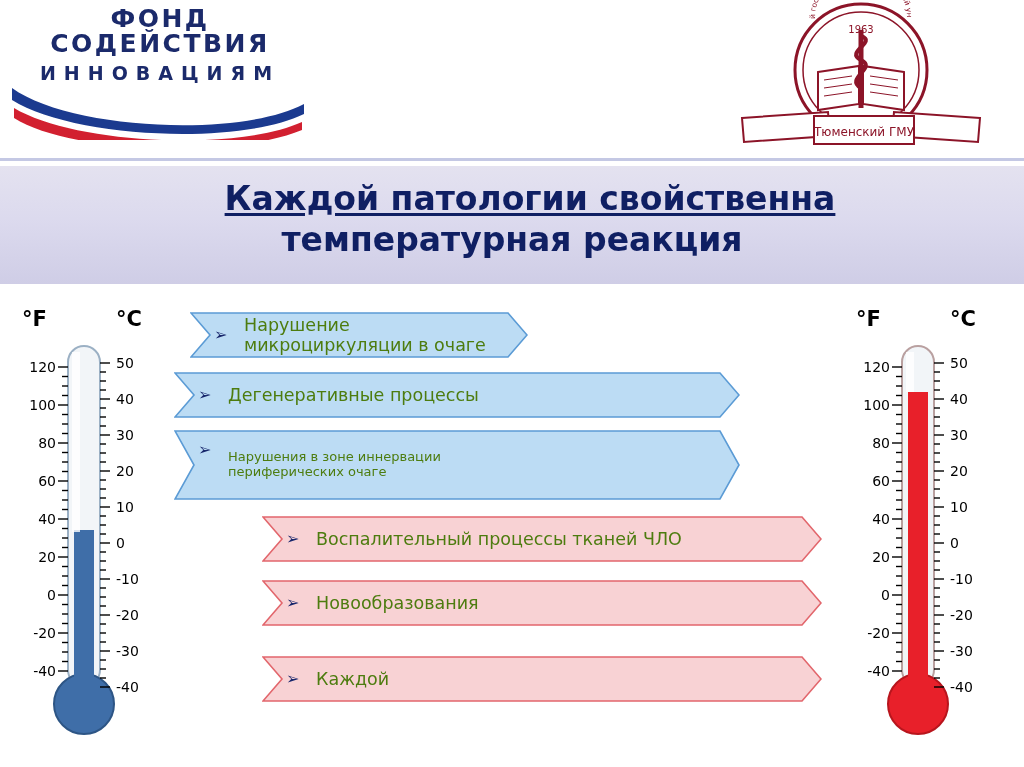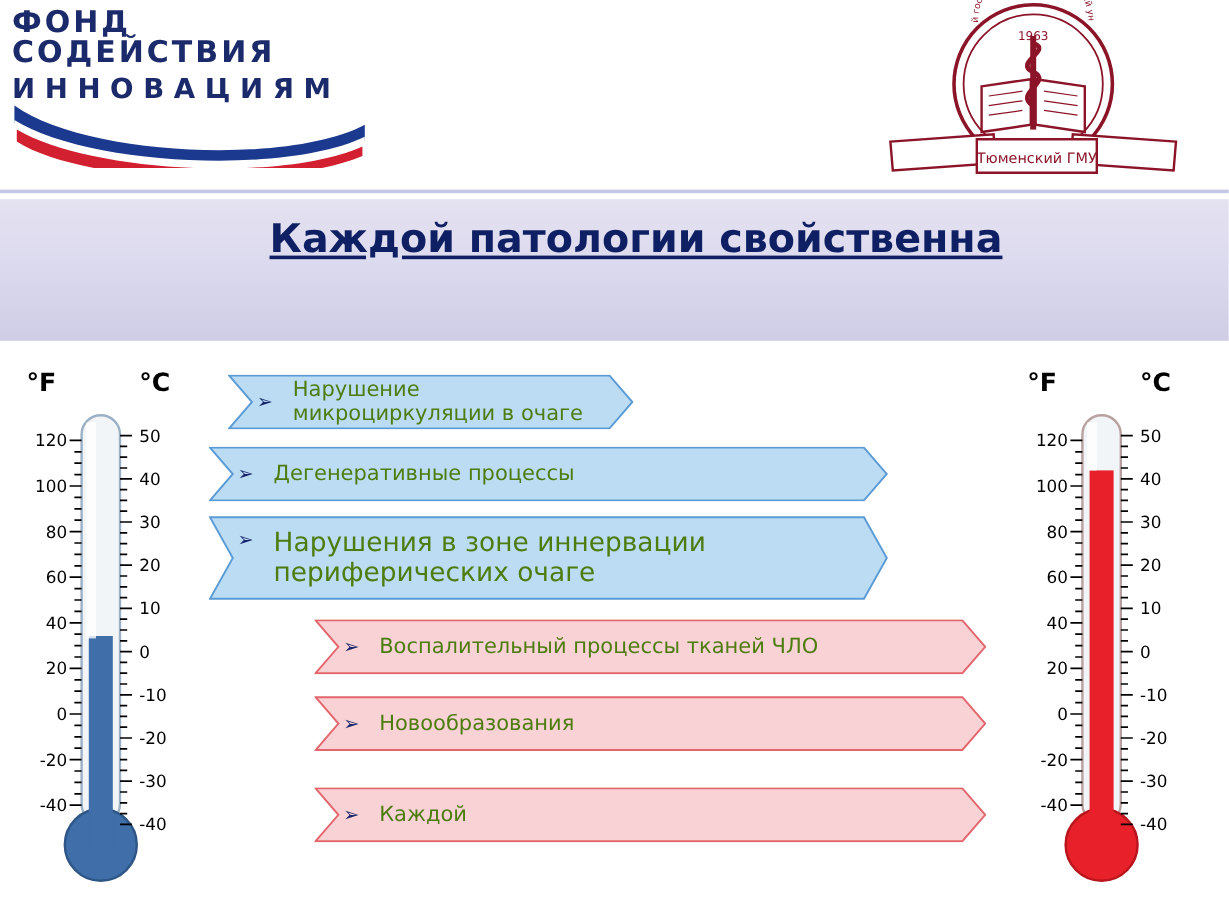--- a/index.html
+++ b/index.html
@@ -28,27 +28,28 @@
     top: 6px;
     width: 300px;
     height: 135px;
   }
   .fund-line1, .fund-line2 {
     font-family: "DejaVu Sans", sans-serif;
     font-weight: bold;
     color: #1b2a6b;
     letter-spacing: 3px;
     line-height: 1;
+    text-align: center;
   }
   .fund-line1 {
     font-size: 25px;
     letter-spacing: 2.5px;
   }
   .fund-line2 {
-    font-size: 23px;
+    font-size: 19px;
     letter-spacing: 8px;
     margin-top: 8px;
   }
   .fund-swoosh {
     position: absolute;
     left: 0;
     top: 78px;
     width: 296px;
     height: 56px;
   }
@@ -119,21 +120,21 @@
     position: relative;
     z-index: 2;
     font-family: "DejaVu Sans", sans-serif;
     font-size: 17.5px;
     color: #4d7c0f;
     line-height: 1.15;
     padding-left: 54px;
     padding-right: 16px;
   }
   .banner-label.two-line {
-    font-size: 22px;
+    font-size: 13px;
   }
   .bullet {
     position: absolute;
     z-index: 3;
     left: 24px;
     font-family: "DejaVu Sans", sans-serif;
     font-size: 16px;
     color: #17266b;
     line-height: 1;
   }
@@ -191,20 +192,21 @@
     <path d="M108,116 L208,116 L208,144 L108,144 Z" fill="#ffffff" stroke="#8c1428" stroke-width="2"></path>
     <text x="158" y="136" font-family="DejaVu Sans, sans-serif" font-size="12" fill="#8c1428" text-anchor="middle">Тюменский ГМУ</text>
   </svg>
 
   <div class="hr-line"></div>
 </div>
 
 <div class="title-band">
   <div class="title-text">
     <u>Каждой патологии свойственна</u><br>
+    <span>температурная реакция</span>
   </div>
 </div>
 
 <svg class="thermo thermo-left" viewBox="0 0 190 460">
   <text x="18" y="26" font-family="DejaVu Sans, sans-serif" font-size="21" font-weight="bold" fill="#000">°F</text>
   <text x="112" y="26" font-family="DejaVu Sans, sans-serif" font-size="21" font-weight="bold" fill="#000">°C</text>
 
   <rect x="64" y="46" width="32" height="340" rx="16" fill="#f2f5f8" stroke="#9bb0c4" stroke-width="2"></rect>
   <circle cx="80" cy="404" r="30" fill="#3f6ea8" stroke="#2d5585" stroke-width="2"></circle>
   <rect x="70" y="230" width="20" height="180" fill="#3f6ea8"></rect>

